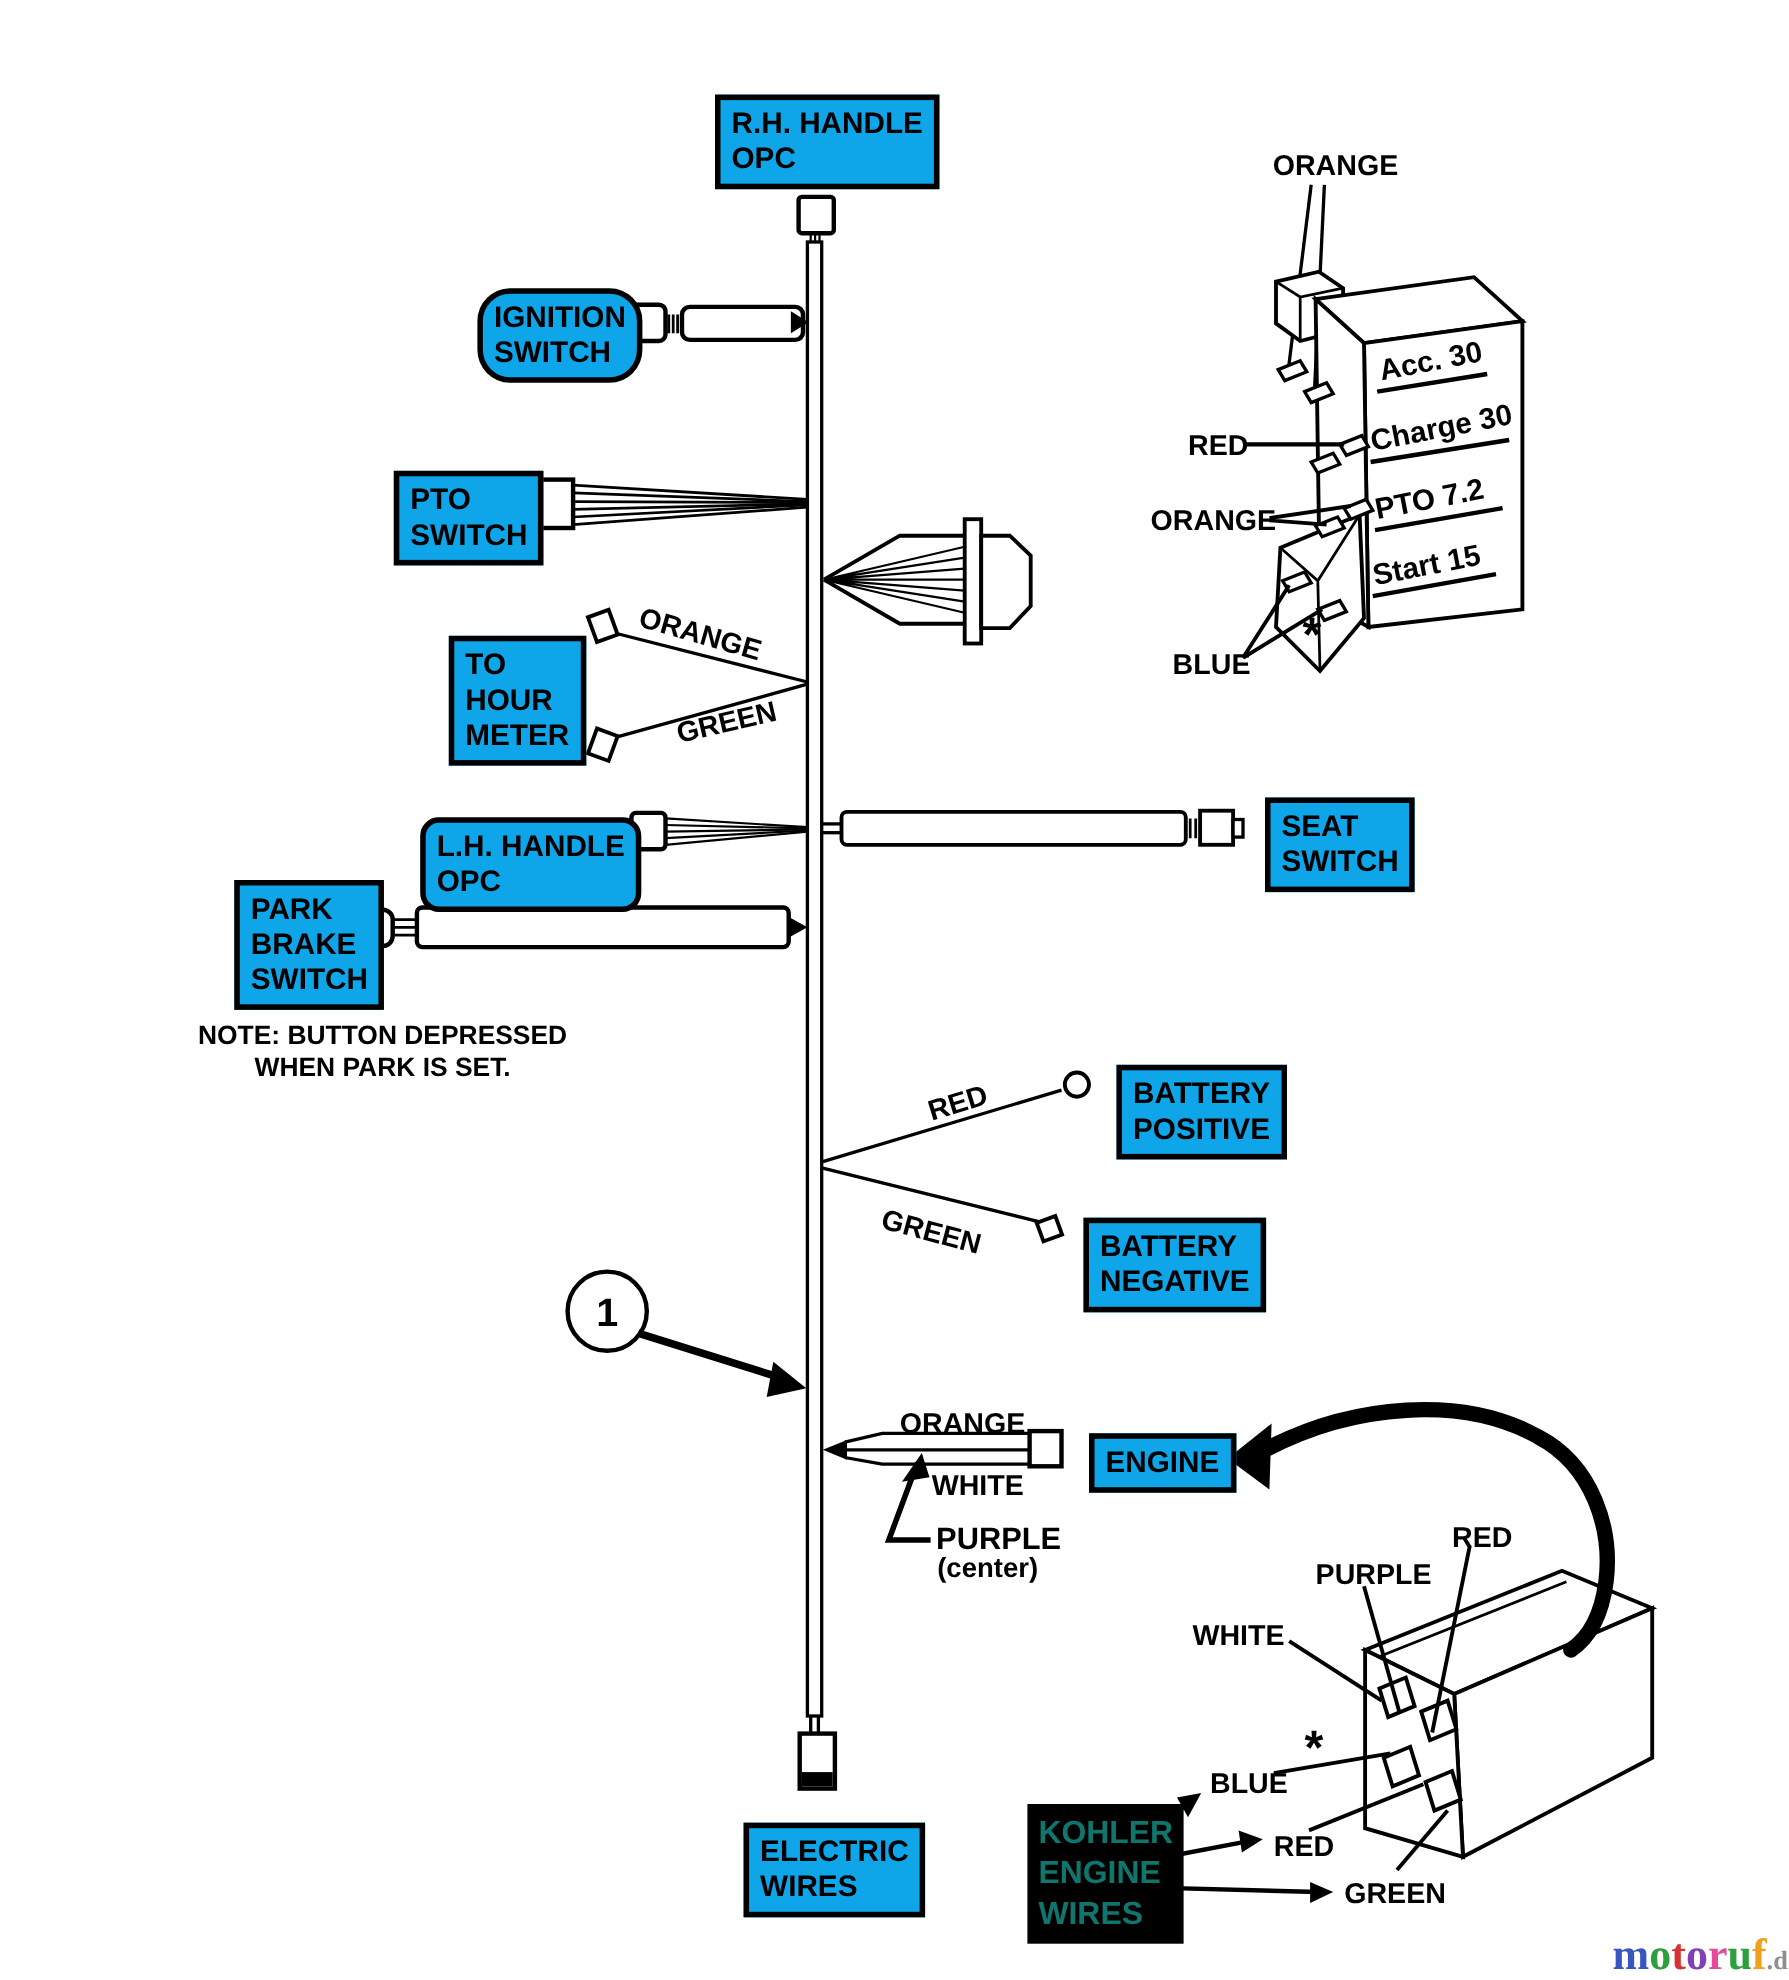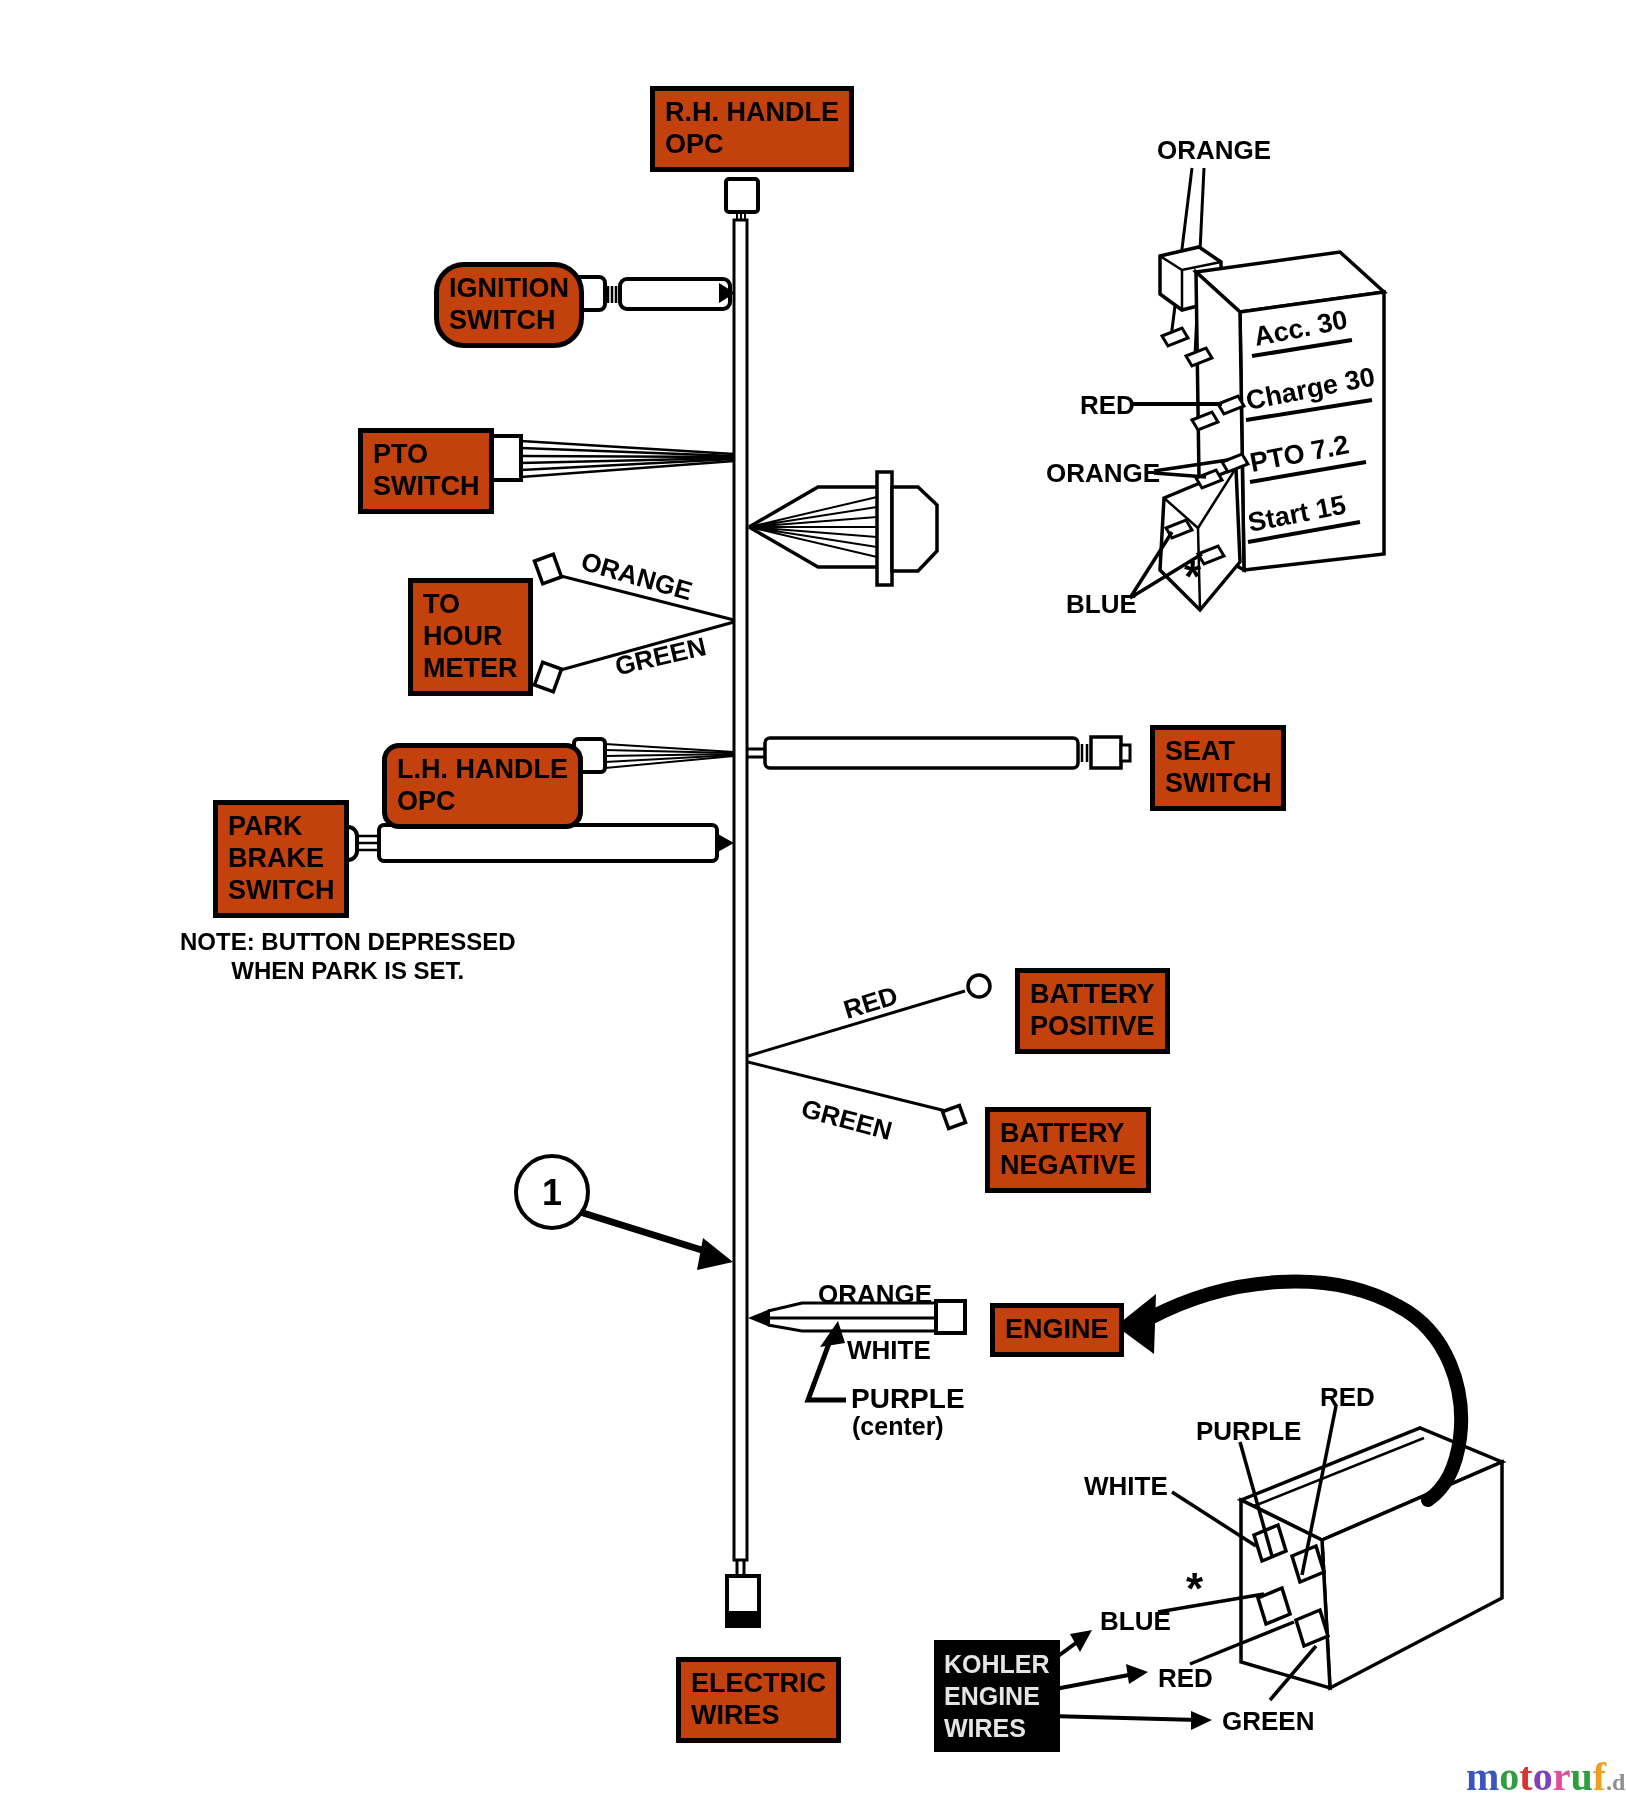--- a/index.html
+++ b/index.html
@@ -1,25 +1,25 @@
 <!DOCTYPE html>
 <html><head>
 <meta charset="utf-8">
 <style>
   html,body{margin:0;padding:0;background:#fff;}
   .stage{position:relative;width:1626px;height:1800px;background:#ffffff;overflow:hidden;
          font-family:"Liberation Sans",sans-serif;color:#000;}
   .stage svg{position:absolute;left:0;top:0;}
-  .lbox{position:absolute;border:5px solid #000;background:#c2410c;font-weight:bold;
+  .lbox{position:absolute;border:5px solid #000;background:#0ea5e9;font-weight:bold;
         font-size:27px;line-height:1.18;white-space:pre-line;padding:6px 10px;}
   .nbox{position:absolute;font-weight:bold;font-size:24px;line-height:1.2;
         white-space:pre-line;text-align:center;}
   .wload{position:absolute;border:4px solid #000;background:#fff;font-weight:bold;
         font-size:26px;line-height:1.3;white-space:pre-line;padding:12px 16px;}
-  .kbox{position:absolute;background:#000;color:#e5e5e5;font-weight:bold;font-size:25px;
+  .kbox{position:absolute;background:#000;color:#0f766e;font-weight:bold;font-size:29px;
         line-height:1.28;white-space:pre-line;padding:8px 10px;}
   .wlabel{position:absolute;font-weight:bold;font-size:26px;white-space:pre;
           transform-origin:left top;}
   .sm{font-size:25px;}
   .lg{font-size:28px;}
   svg text{font-family:"Liberation Sans",sans-serif;font-weight:bold;fill:#000;}
   .tlabel{font-size:27px;}
   .ast{font-size:44px;}
   .num{font-size:36px;}
   .wm{font-family:"Liberation Serif",serif;font-weight:bold;font-size:40px;}

